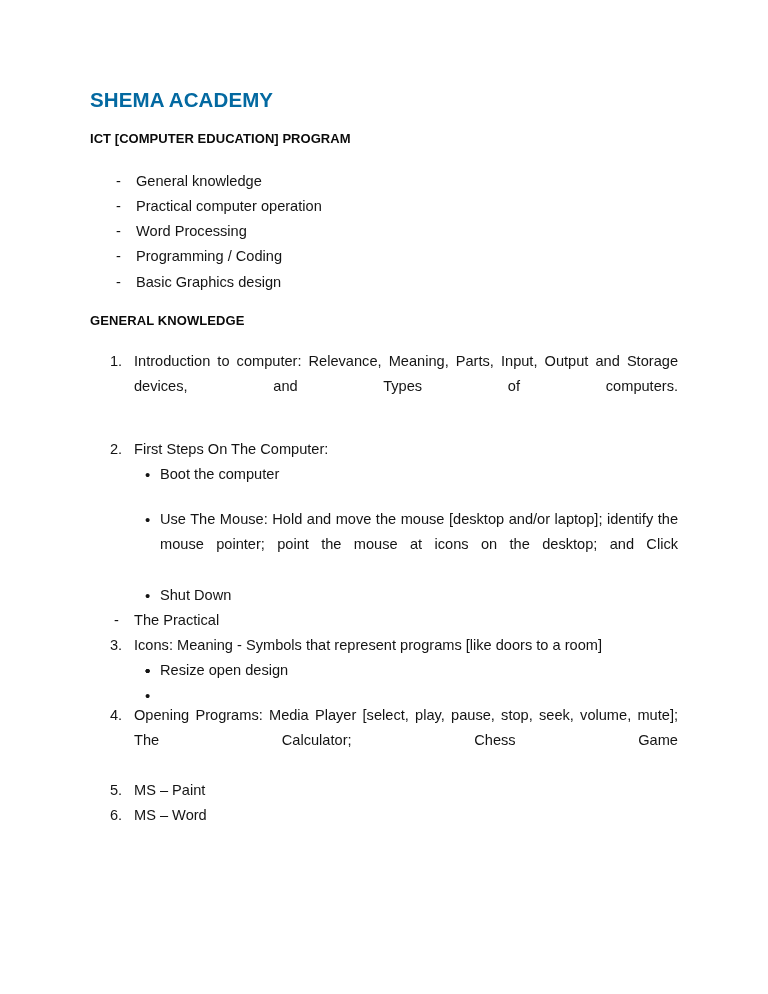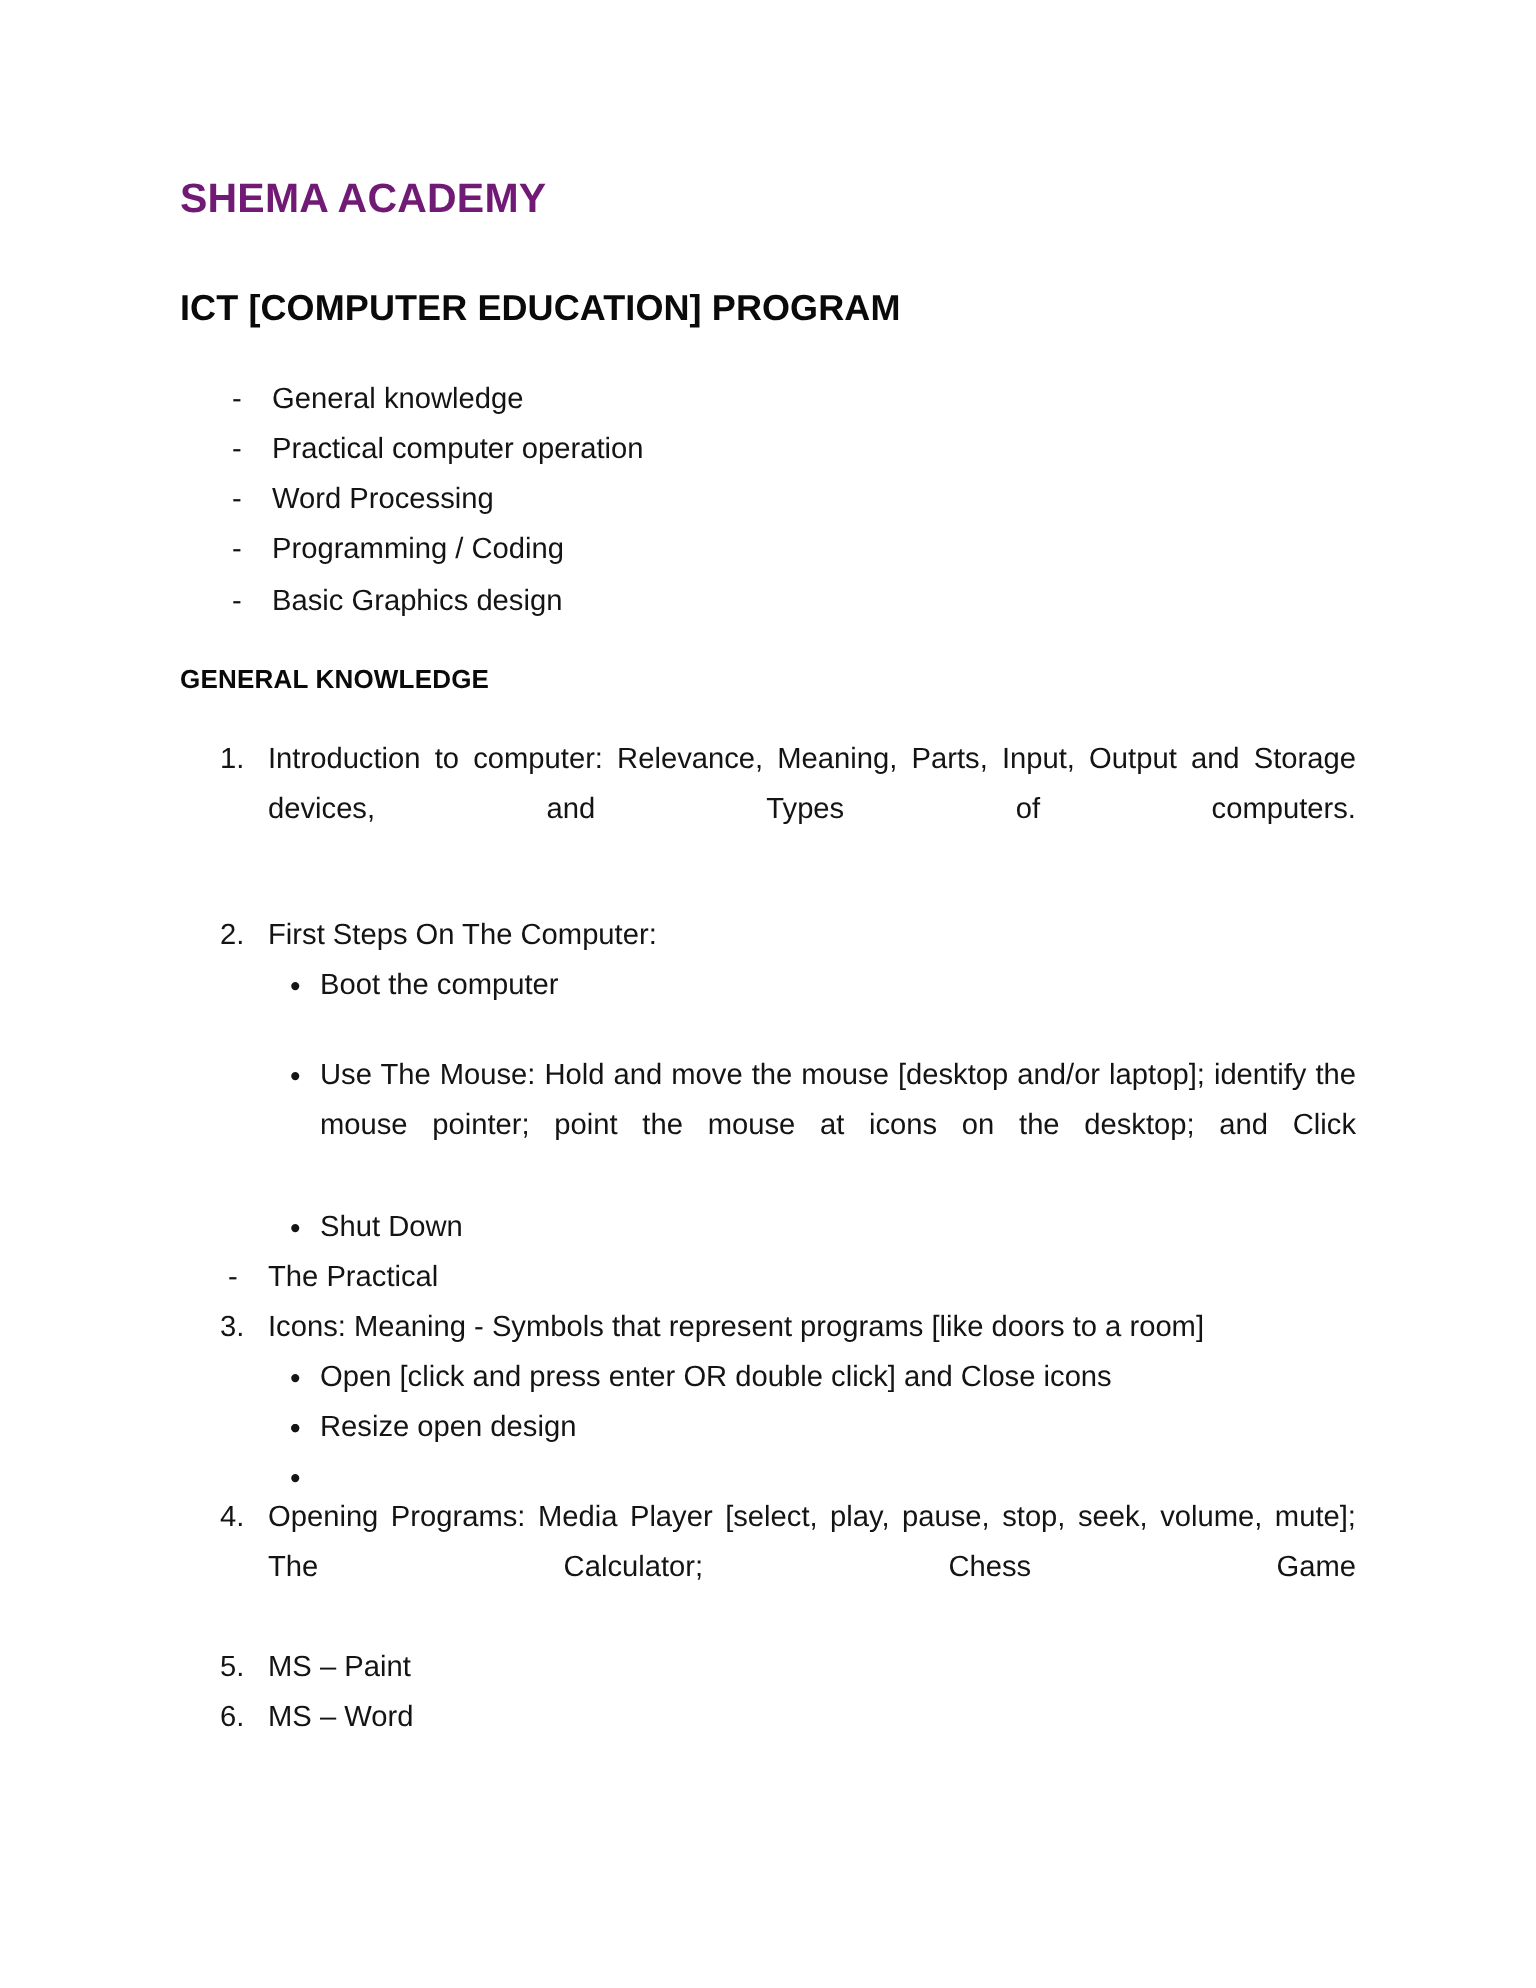--- a/index.html
+++ b/index.html
@@ -30,26 +30,26 @@
     left: 90px;
     top: 88px;
     width: 588px;
   }
 
   .doc-title {
     font-size: 20.5px;
     font-weight: bold;
     letter-spacing: 0.1px;
     line-height: 1.15;
-    margin: 0 0 32px 0;
-    color: #701a75;
+    margin: 0 0 19px 0;
+    color: #0369a1;
   }
 
   .doc-subtitle {
-    font-size: 18px;
+    font-size: 13px;
     font-weight: bold;
     letter-spacing: 0.05px;
     line-height: 1.2;
     margin: 0 0 23px 0;
     color: #0a0a0a;
   }
 
   .section-heading {
     font-size: 13px;
     font-weight: bold;
@@ -173,21 +173,20 @@
       <span class="row-text">The Practical</span>
     </div>
 
     <div class="row num-row">
       <span class="marker">3.</span>
       <span class="row-text">Icons: Meaning - Symbols that represent programs [like doors to a room]</span>
     </div>
 
     <div class="row bul-row">
       <span class="marker">•</span>
-      <span class="row-text">Open [click and press enter OR double click] and Close icons</span>
     </div>
     <div class="row bul-row">
       <span class="marker">•</span>
     </div>
     <div class="row bul-row">
       <span class="marker">•</span>
       <span class="row-text">Resize open design</span>
     </div>
     <div class="row bul-row">
       <span class="marker">•</span>

